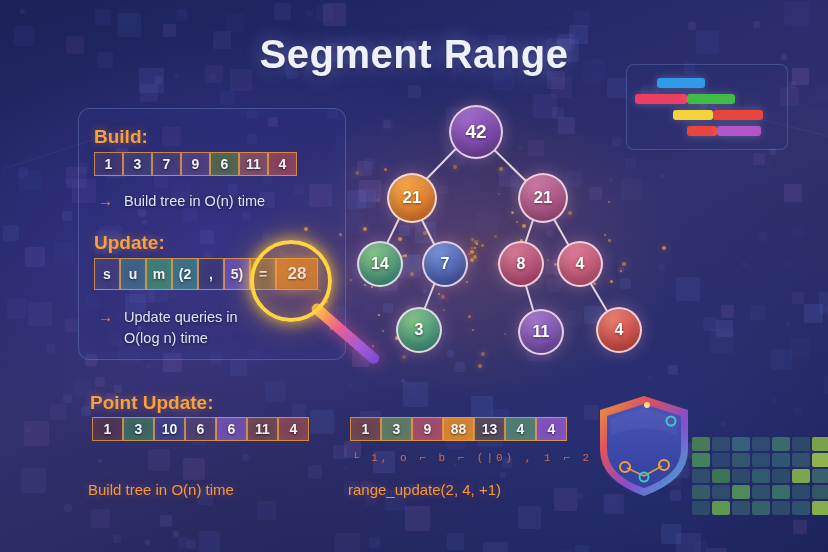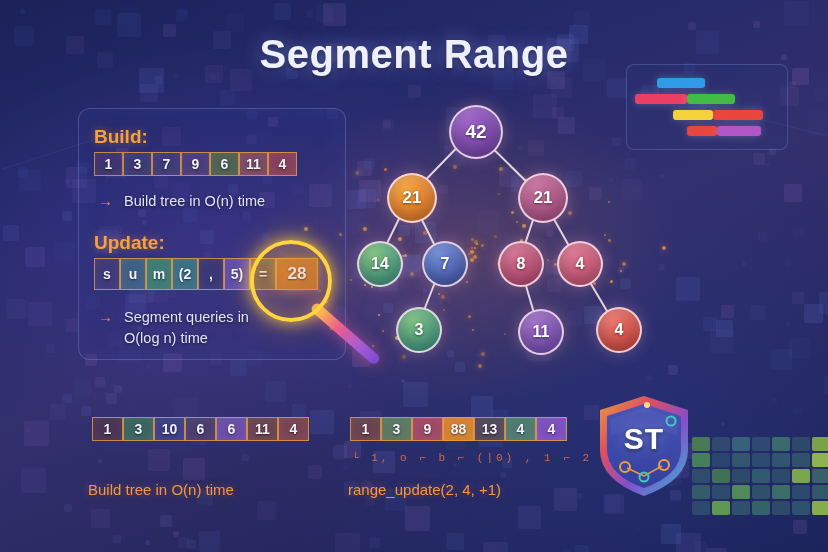--- a/index.html
+++ b/index.html
@@ -523,21 +523,21 @@
       <div class="cell" style="width: 24px; height: 30px; background: rgb(59, 56, 120);">,</div>
       <div class="cell" style="width: 24px; height: 30px; background: rgb(92, 75, 176);">5)</div>
       <div class="cell" style="width: 24px; height: 30px; background: rgb(107, 90, 80);">=</div>
       <div class="cell" style="width: 40px; height: 30px; background: rgb(196, 116, 46); font-size: 17px; box-shadow: rgba(255, 180, 70, 0.6) 0px 0px 14px;">28</div>
     </div>
 
   <div class="mag-handle" style="left:313px;top:300px;"></div>
   <div class="mag-ring" style="left:250px;top:240px;"></div>
 
   <div class="arrow" style="left:98px;top:308px;">→</div>
-  <div class="note" style="left:124px;top:308px;">Segment queries in</div>
+  <div class="note" style="left:124px;top:308px;">Update queries in</div>
   <div class="note" style="left:124px;top:329px;">O(log n) time</div>
 
   <svg class="tree">
     <g id="tree-edges">
         <line x1="474" y1="130" x2="410" y2="196" stroke="#f0e3e8" stroke-width="2" stroke-linecap="round" opacity="0.92"></line>
         <line x1="474" y1="130" x2="541" y2="196" stroke="#f0e3e8" stroke-width="2" stroke-linecap="round" opacity="0.92"></line>
         <line x1="410" y1="196" x2="378" y2="262" stroke="#f0e3e8" stroke-width="2" stroke-linecap="round" opacity="0.92"></line>
         <line x1="410" y1="196" x2="443" y2="262" stroke="#f0e3e8" stroke-width="2" stroke-linecap="round" opacity="0.92"></line>
         <line x1="541" y1="196" x2="519" y2="262" stroke="#f0e3e8" stroke-width="2" stroke-linecap="round" opacity="0.92"></line>
         <line x1="541" y1="196" x2="578" y2="262" stroke="#f0e3e8" stroke-width="2" stroke-linecap="round" opacity="0.92"></line>
@@ -552,20 +552,21 @@
       <div class="node-lbl" style="left: 518px; top: 173px; width: 46px; height: 46px; background: radial-gradient(circle at 35% 28%, rgb(201, 113, 158), rgb(163, 76, 126) 78%); font-size: 17px;">21</div>
       <div class="node-lbl" style="left: 357px; top: 241px; width: 42px; height: 42px; background: radial-gradient(circle at 35% 28%, rgb(127, 192, 124), rgb(63, 143, 125) 78%); font-size: 16px;">14</div>
       <div class="node-lbl" style="left: 422px; top: 241px; width: 42px; height: 42px; background: radial-gradient(circle at 35% 28%, rgb(111, 138, 214), rgb(67, 85, 166) 78%); font-size: 16px;">7</div>
       <div class="node-lbl" style="left: 498px; top: 241px; width: 42px; height: 42px; background: radial-gradient(circle at 35% 28%, rgb(208, 113, 143), rgb(178, 69, 110) 78%); font-size: 16px;">8</div>
       <div class="node-lbl" style="left: 557px; top: 241px; width: 42px; height: 42px; background: radial-gradient(circle at 35% 28%, rgb(217, 116, 143), rgb(192, 80, 112) 78%); font-size: 16px;">4</div>
       <div class="node-lbl" style="left: 396px; top: 307px; width: 42px; height: 42px; background: radial-gradient(circle at 35% 28%, rgb(124, 190, 125), rgb(61, 143, 124) 78%); font-size: 16px;">3</div>
       <div class="node-lbl" style="left: 518px; top: 309px; width: 42px; height: 42px; background: radial-gradient(circle at 35% 28%, rgb(159, 109, 198), rgb(111, 73, 168) 78%); font-size: 16px;">11</div>
       <div class="node-lbl" style="left: 596px; top: 307px; width: 42px; height: 42px; background: radial-gradient(circle at 35% 28%, rgb(232, 117, 106), rgb(201, 68, 63) 78%); font-size: 16px;">4</div>
     </div>
 
+  <div class="sec-label" style="left:90px;top:392px;">Point Update:</div>
   <div class="cells" id="point-cells" style="left:92px;top:417px;">
       <div class="cell" style="width: 29px; height: 22px; background: rgb(74, 51, 85);">1</div>
       <div class="cell" style="width: 29px; height: 22px; background: rgb(59, 100, 96);">3</div>
       <div class="cell" style="width: 29px; height: 22px; background: rgb(61, 63, 134);">10</div>
       <div class="cell" style="width: 29px; height: 22px; background: rgb(75, 61, 112);">6</div>
       <div class="cell" style="width: 29px; height: 22px; background: rgb(106, 77, 168);">6</div>
       <div class="cell" style="width: 29px; height: 22px; background: rgb(106, 68, 80);">11</div>
       <div class="cell" style="width: 29px; height: 22px; background: rgb(123, 68, 84);">4</div>
     </div>
   <div class="caption" style="left:88px;top:481px;">Build tree in O(n) time</div>
@@ -600,21 +601,20 @@
       <path d="M52 12 L89 24 L89 57 Q89 83 52 96 Q15 83 15 57 L15 24 Z" fill="url(#shbody)"></path>
       <path d="M52 16 L85 27 L85 44 Q68 36 52 36 Q36 36 19 44 L19 27 Z" fill="#ffffff" opacity="0.04"></path>
       <line x1="35" y1="76" x2="52" y2="84" stroke="#f2a03c" stroke-width="1.6" opacity="0.9"></line>
       <line x1="52" y1="84" x2="70" y2="74" stroke="#f2a03c" stroke-width="1.6" opacity="0.9"></line>
       <circle cx="33" cy="75" r="5" fill="none" stroke="#f2a03c" stroke-width="2"></circle>
       <circle cx="52" cy="85" r="4.5" fill="none" stroke="#3fc9c0" stroke-width="2"></circle>
       <circle cx="72" cy="73" r="5" fill="none" stroke="#f2a03c" stroke-width="2"></circle>
       <circle cx="79" cy="29" r="4.5" fill="none" stroke="#3fc9c0" stroke-width="2"></circle>
       <circle cx="55" cy="13" r="3" fill="#ffd98a"></circle>
     </svg>
-    <div class="shield-txt">ST</div>
   </div>
 
   <div class="heat" id="heat-grid">
       <div class="hc" style="background: rgb(74, 122, 85);"></div>
       <div class="hc" style="background: rgb(47, 74, 110);"></div>
       <div class="hc" style="background: rgb(55, 96, 122);"></div>
       <div class="hc" style="background: rgb(46, 74, 114);"></div>
       <div class="hc" style="background: rgb(58, 106, 106);"></div>
       <div class="hc" style="background: rgb(45, 72, 104);"></div>
       <div class="hc" style="background: rgb(122, 162, 74);"></div>

